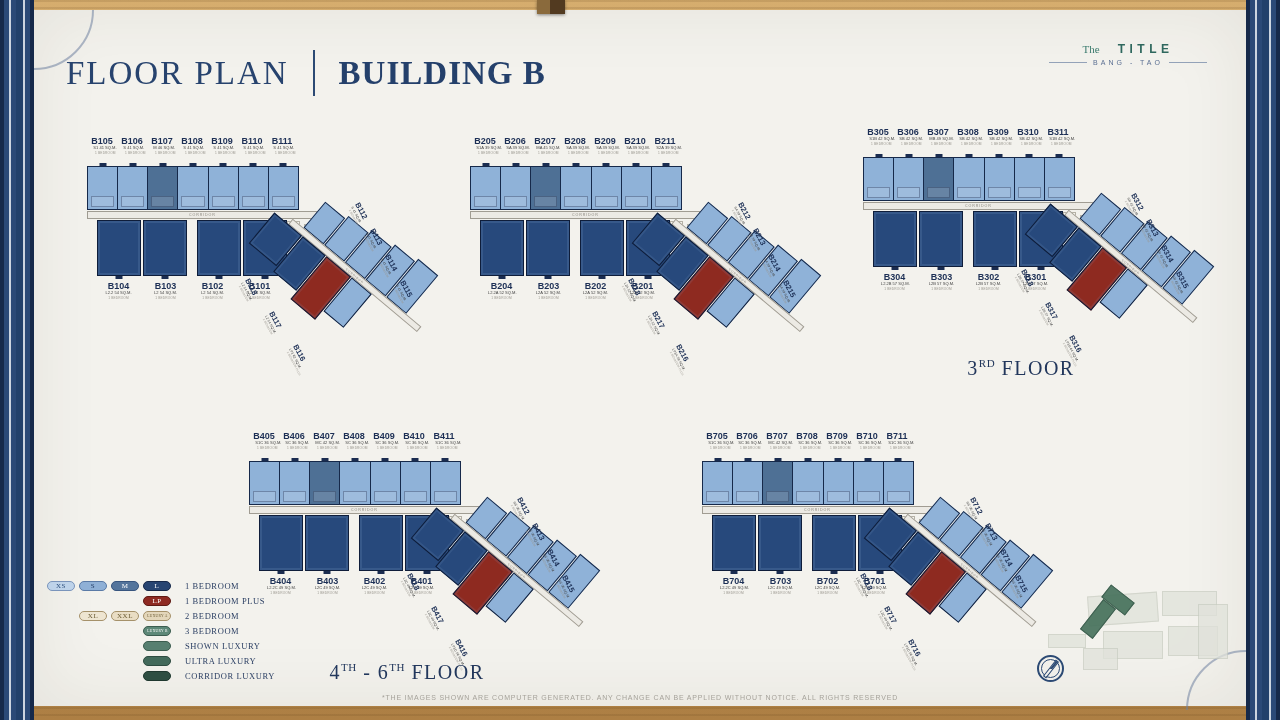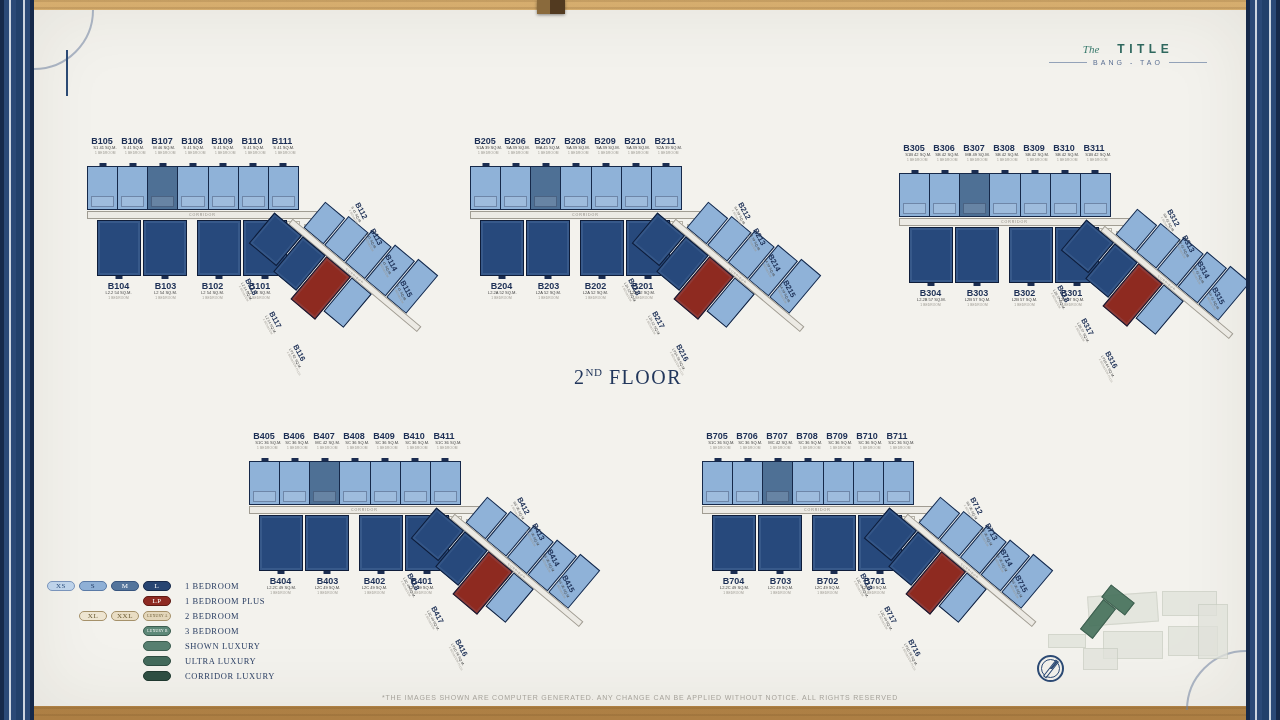--- a/index.html
+++ b/index.html
@@ -21,32 +21,32 @@
 
   
   .hdr{position:absolute;left:66px;top:50px;display:flex;align-items:center;gap:24px;z-index:5;}
   .hdr-title{font-family:"Liberation Serif",serif;font-size:33px;letter-spacing:2px;color:#27436e;}
   .hdr-divider{width:2px;height:46px;background:#2c4a74;}
   .hdr-sub{font-family:"Liberation Serif",serif;font-size:33px;font-weight:bold;letter-spacing:1px;color:#24406b;}
 
   
   .logo{position:absolute;left:1040px;top:40px;width:176px;text-align:center;z-index:5;}
   .logo-top{line-height:1;}
-  .logo-script{font-family:"Liberation Serif",serif;font-style:italic;font-size:11px;color:#3a7a6d;margin-right:18px;}
+  .logo-script{font-family:"Liberation Serif",serif;font-size:11px;color:#3a7a6d;margin-right:18px;}
   .logo-title{font-size:12px;font-weight:bold;letter-spacing:4.5px;color:#2f685e;}
   .logo-main{font-family:"Liberation Serif",serif;font-size:24px;letter-spacing:6px;color:#24406b;margin-top:2px;}
   .logo-sub{display:flex;align-items:center;justify-content:center;margin-top:3px;}
   .logo-sub .rule{width:38px;height:1px;background:#93a2b8;margin:0 6px;}
   .logo-loc{font-size:7px;letter-spacing:3px;color:#5a6f92;}
 
   
   .floor-plan{position:absolute;width:360px;height:260px;}
   .floor-pos-0{left:85px;top:135px;}
   .floor-pos-1{left:468px;top:135px;}
-  .floor-pos-2{left:861px;top:142px;margin-left:36px;}
+  .floor-pos-2{left:861px;top:126px;}
   .floor-pos-3{left:247px;top:430px;}
   .floor-pos-4{left:700px;top:430px;}
 
   .u-label{width:30px;text-align:center;}
   .u-id{font-weight:bold;font-size:9px;color:#1c2f55;line-height:1.05;}
   .u-size{font-size:7px;color:#454545;transform:scale(.58);transform-origin:50% 0;white-space:nowrap;}
   .u-type{font-size:7px;color:#9a978f;letter-spacing:.3px;transform:scale(.46);transform-origin:50% 0;white-space:nowrap;margin-top:-2px;}
 
   .fp-top-labels{position:absolute;left:2px;top:2px;display:flex;}
   .fp-top-bar{position:absolute;left:2px;top:31px;width:212px;height:44px;display:flex;border:1px solid #16294a;background:#16294a;}
@@ -121,21 +121,23 @@
 
 <div class="wood-grain"></div>
 <div class="paper"></div>
 <div class="side-bar left"></div>
 <div class="side-bar right"></div>
 <div class="corner-arc tl"></div>
 <div class="corner-arc br"></div>
 <div class="bookmark"></div>
 
 <header class="hdr">
+  <div class="hdr-title">FLOOR PLAN</div>
   <div class="hdr-divider"></div>
+  <div class="hdr-sub">BUILDING B</div>
 </header>
 
 <div class="logo">
   <div class="logo-top">
     <span class="logo-script">The</span><span class="logo-title">TITLE</span>
   </div>
   <div class="logo-sub">
     <span class="rule"></span>
       <span class="logo-loc">BANG - TAO</span>
       <span class="rule"></span>
@@ -411,21 +413,20 @@
           <div class="u-id">B217</div>
           <div class="u-size">L2A 52 SQ.M.</div>
           <div class="u-type">1 BEDROOM</div>
         </div>
         <div class="w-label" style="left: 210px; top: 202px;">
           <div class="u-id">B216</div>
           <div class="u-size">LP1A 59 SQ.M.</div>
           <div class="u-type">1 BEDROOM PLUS</div>
         </div>
       </div>
-    <div class="fp-caption"><span>2</span><sup>ND</sup><span> FLOOR</span></div>
   </div>
     <div class="floor-plan floor-pos-2">
     <div class="fp-top-labels">
         <div class="u-label">
           <div class="u-id">B305</div>
           <div class="u-size">S1B 42 SQ.M.</div>
           <div class="u-type">1 BEDROOM</div>
         </div>
         <div class="u-label">
           <div class="u-id">B306</div>
@@ -550,20 +551,21 @@
           <div class="u-id">B317</div>
           <div class="u-size">L2B 57 SQ.M.</div>
           <div class="u-type">1 BEDROOM</div>
         </div>
         <div class="w-label" style="left: 210px; top: 202px;">
           <div class="u-id">B316</div>
           <div class="u-size">LP1B 64 SQ.M.</div>
           <div class="u-type">1 BEDROOM PLUS</div>
         </div>
       </div>
+    <div class="fp-caption"><span>3</span><sup>RD</sup><span> FLOOR</span></div>
   </div>
     <div class="floor-plan floor-pos-3">
     <div class="fp-top-labels">
         <div class="u-label">
           <div class="u-id">B405</div>
           <div class="u-size">S1C 36 SQ.M.</div>
           <div class="u-type">1 BEDROOM</div>
         </div>
         <div class="u-label">
           <div class="u-id">B406</div>
@@ -688,20 +690,21 @@
           <div class="u-id">B417</div>
           <div class="u-size">L2C 49 SQ.M.</div>
           <div class="u-type">1 BEDROOM</div>
         </div>
         <div class="w-label" style="left: 210px; top: 202px;">
           <div class="u-id">B416</div>
           <div class="u-size">LP1C 56 SQ.M.</div>
           <div class="u-type">1 BEDROOM PLUS</div>
         </div>
       </div>
+    <div class="fp-caption"><span>4</span><sup>TH</sup><span> - 6</span><sup>TH</sup><span> FLOOR</span></div>
   </div>
     <div class="floor-plan floor-pos-4">
     <div class="fp-top-labels">
         <div class="u-label">
           <div class="u-id">B705</div>
           <div class="u-size">S1C 36 SQ.M.</div>
           <div class="u-type">1 BEDROOM</div>
         </div>
         <div class="u-label">
           <div class="u-id">B706</div>

